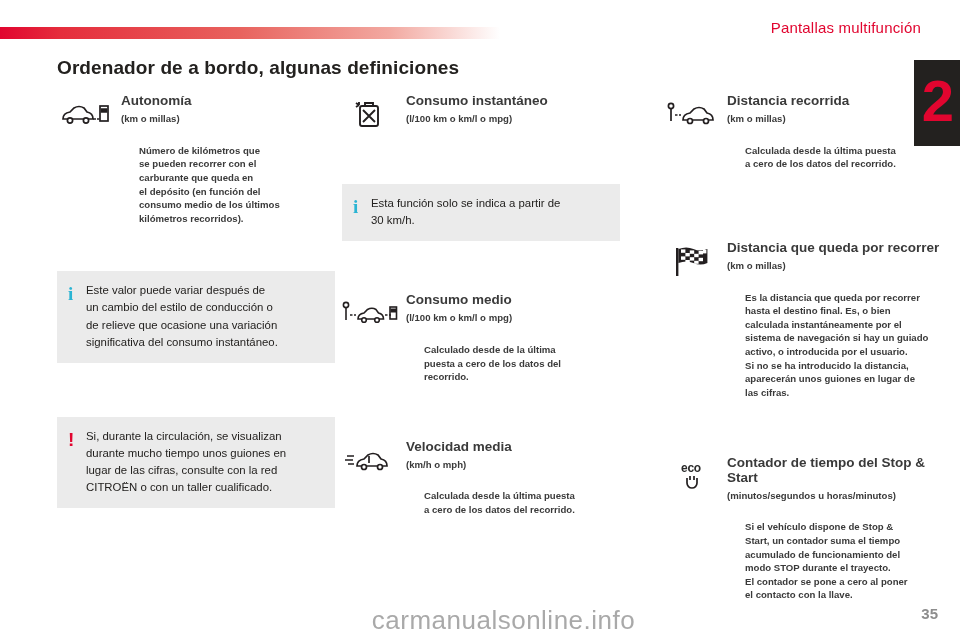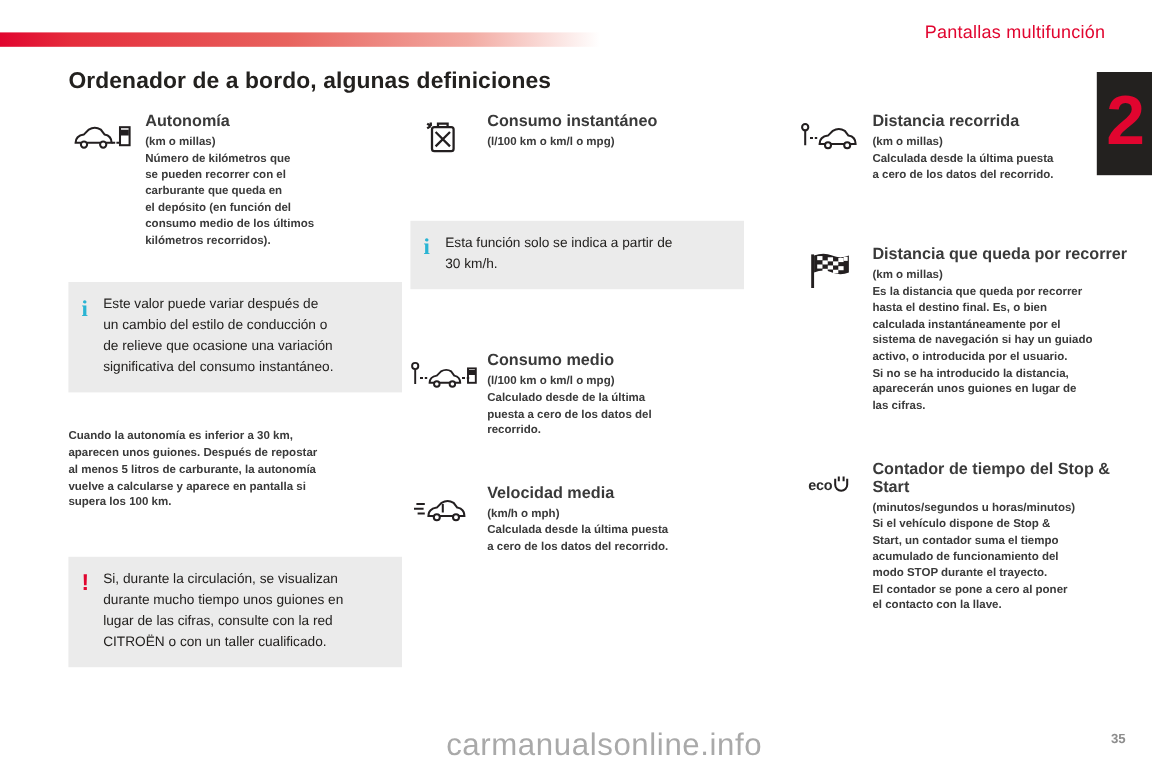--- a/index.html
+++ b/index.html
@@ -44,33 +44,34 @@
   .col-1{left:57px;width:278px;}
   .col-2{left:342px;width:278px;}
   .col-3{left:663px;width:285px;}
 
   
   .entry{display:flex;align-items:flex-start;margin-bottom:14px;}
   .entry .icon-box{
     width:56px;min-width:56px;height:44px;
     display:flex;align-items:center;justify-content:center;
     margin-right:8px;
+    flex-direction:column;
   }
   .entry .icon-box svg{display:block;}
   .entry .body{flex:1;padding-top:1px;}
   .entry h3{
     margin:0 0 4px 0;
     font-size:13.5px;font-weight:bold;color:#3a3a3a;
     line-height:1.12;
   }
   .entry .unit{
     margin:0;font-size:9.6px;font-weight:bold;color:#3a3a3a;line-height:1.42;
   }
   .entry .desc{
-    margin:0;font-size:9.6px;font-weight:bold;color:#3a3a3a;line-height:1.42;
+    margin:18px;font-size:9.6px;font-weight:bold;color:#3a3a3a;line-height:1.42;
     white-space:pre-line;
   }
 
   
   .entry.eco .icon-box{width:56px;min-width:56px;}
   .eco-logo{
     font-size:12px;font-weight:bold;color:#2b2b2b;
     display:flex;align-items:center;letter-spacing:-0.3px;
   }
 
@@ -105,21 +106,21 @@
   .watermark{
     position:absolute;left:0;right:0;bottom:4px;
     text-align:center;
     font-size:26px;color:#9b9b9b;letter-spacing:.5px;
     opacity:.85;
     pointer-events:none;
     padding-left:47px;
   }
   .page-num{
     position:absolute;right:22px;bottom:18px;
-    font-size:11px;color:#8d8d8d;font-weight:bold;
+    font-size:15px;color:#8d8d8d;font-weight:bold;
   }
 </style>
 </head>
 <body>
 
 <div class="top-bar"></div>
 
 <div class="chapter-title">Pantallas multifunción</div>
 
 <div class="chapter-tab">
@@ -160,25 +161,20 @@
   <div class="note info">
     <span class="mark">i</span>
     <p>Este valor puede variar después de
 un cambio del estilo de conducción o
 de relieve que ocasione una variación
 significativa del consumo instantáneo.</p>
   </div>
 
   <div class="spacer-14"></div>
 
-  <p class="plain">Cuando la autonomía es inferior a 30 km,
-aparecen unos guiones. Después de repostar
-al menos 5 litros de carburante, la autonomía
-vuelve a calcularse y aparece en pantalla si
-supera los 100 km.</p>
 
   <div class="spacer-24"></div>
 
   <div class="note warn">
     <span class="mark">!</span>
     <p>Si, durante la circulación, se visualizan
 durante mucho tiempo unos guiones en
 lugar de las cifras, consulte con la red
 CITROËN o con un taller cualificado.</p>
   </div>

